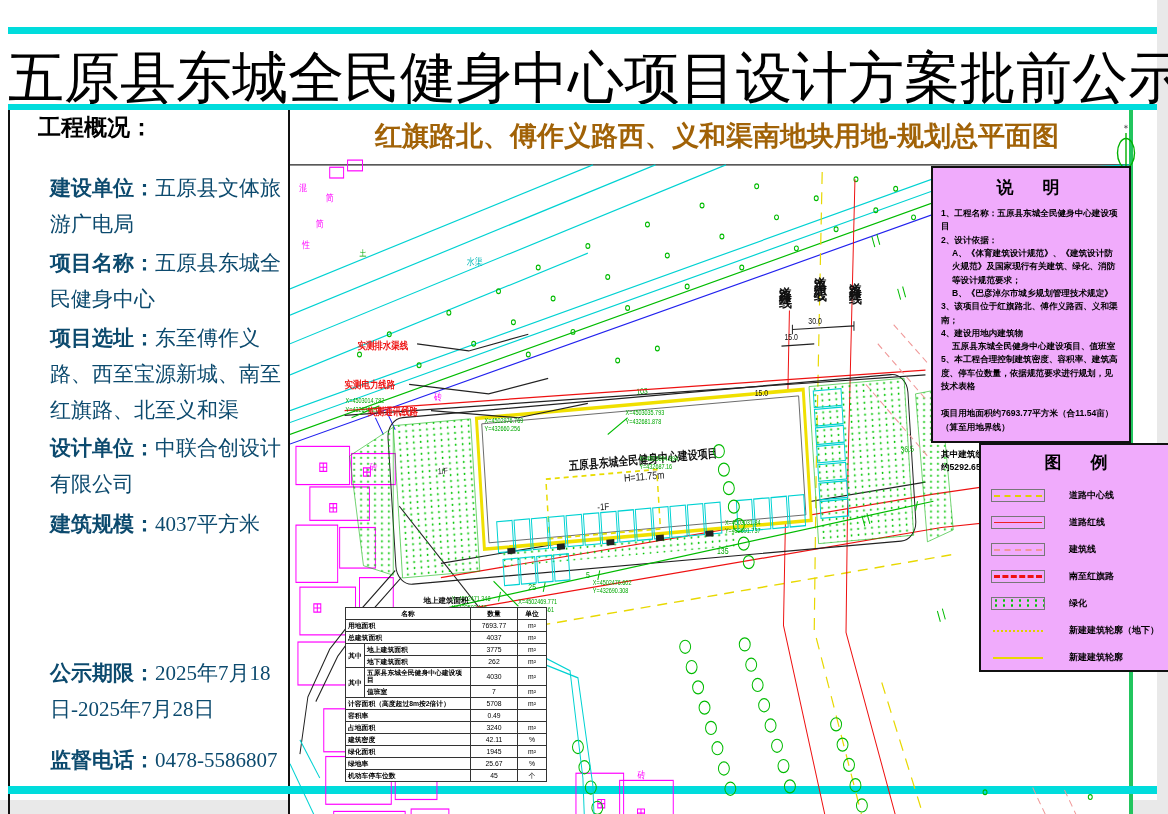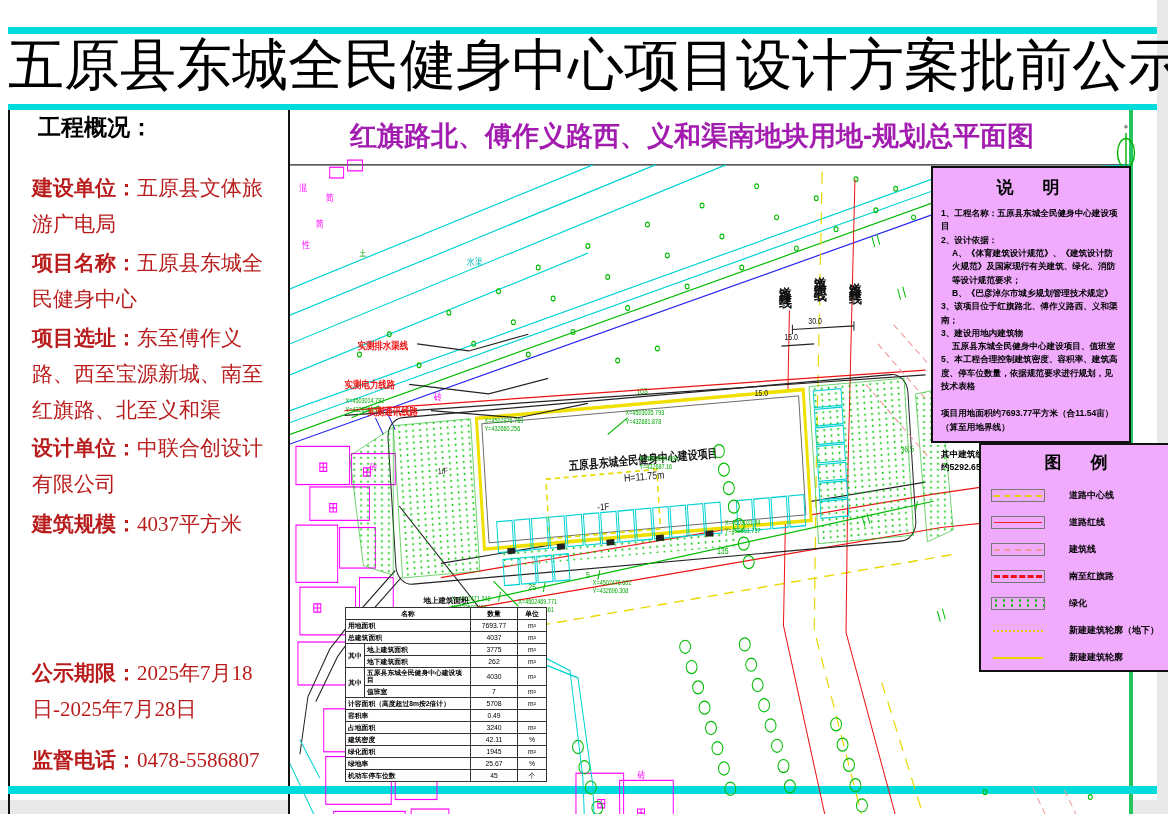--- a/index.html
+++ b/index.html
@@ -3,36 +3,36 @@
 <meta charset="utf-8">
 <style>
   html,body{margin:0;padding:0;}
   body{width:1168px;height:814px;background:#e9e9e9;position:relative;overflow:hidden;
        font-family:"Liberation Sans","DejaVu Sans",sans-serif;}
   .sheet{position:absolute;left:0;top:0;width:1157px;height:800px;background:#fff;}
   .bar{position:absolute;left:8px;width:1149px;background:#00dcdc;}
   .bar-top{top:27px;height:7px;}
   .bar-mid{top:104px;height:6px;}
   .bar-bottom{top:786px;height:8px;}
-  .main-title{position:absolute;left:8px;top:31px;width:1149px;height:66px;line-height:68px;
+  .main-title{position:absolute;left:8px;top:44px;width:1149px;height:66px;line-height:68px;
       text-align:center;font-family:"Liberation Serif","DejaVu Serif",serif;font-size:56px;
       color:#000;white-space:nowrap;}
   .frame{position:absolute;left:8px;top:110px;width:1125px;height:806px;
       border-left:2px solid #111;border-right:4px solid #22c55e;border-bottom:2px solid #111;box-sizing:border-box;}
   
   .sidebar{position:absolute;left:0;top:0;width:278px;height:100%;
       font-family:"Liberation Serif","DejaVu Serif",serif;}
   .sb-heading{position:absolute;left:28px;top:2px;font-size:23px;font-weight:bold;color:#000;}
-  .sb-field{position:absolute;left:22px;width:250px;font-size:21px;line-height:36px;color:#b91c1c;}
+  .sb-field{position:absolute;left:40px;width:250px;font-size:21px;line-height:36px;color:#0c4a6e;}
   .sb-label{font-weight:bold;}
   .f0{top:60px;} .f1{top:135px;} .f2{top:210px;} .f3{top:320px;font-family:Liberation Serif, serif;} .f4{top:396px;} .f5{top:545px;} .f6{top:632px;}
   
   .drawing{position:absolute;left:278px;top:0;right:0;bottom:0;border-left:2px solid #111;background:#fff;}
-  .drawing-title{position:absolute;left:60px;right:70px;top:8px;text-align:left;
-      font-size:27px;font-weight:bold;color:#a21caf;white-space:nowrap;z-index:3;}
+  .drawing-title{position:absolute;left:60px;right:70px;top:8px;text-align:right;
+      font-size:27px;font-weight:bold;color:#a16207;white-space:nowrap;z-index:3;}
   svg.plan{position:absolute;left:0;top:0;width:100%;height:100%;z-index:1;}
   svg.north{position:absolute;left:818px;top:12px;z-index:3;}
   .cy{stroke:#00d2d2;fill:none;stroke-width:1;}
   .gn{stroke:#00bb00;fill:none;stroke-width:1;}
   .mg{stroke:#ff00ff;fill:none;stroke-width:1;}
   .rd{stroke:#ee1111;fill:none;stroke-width:1;}
   .yl{stroke:#e8d800;fill:none;stroke-width:1.2;}
   .bl{stroke:#2222ee;fill:none;stroke-width:1;}
   .bk{stroke:#222;fill:none;stroke-width:1;}
   text{font-family:"Liberation Sans","DejaVu Sans",sans-serif;}
@@ -421,21 +421,21 @@
         </g>
       </svg>
 
       <div class="panel notes-box">
         <div class="panel-title">说　明</div>
         <div class="note-line">1、工程名称：五原县东城全民健身中心建设项目</div>
         <div class="note-line">2、设计依据：</div>
         <div class="note-line note-ind">A、《体育建筑设计规范》、《建筑设计防火规范》及国家现行有关建筑、绿化、消防等设计规范要求；</div>
         <div class="note-line note-ind">B、《巴彦淖尔市城乡规划管理技术规定》</div>
         <div class="note-line">3、该项目位于红旗路北、傅作义路西、义和渠南；</div>
-        <div class="note-line">3、建设用地内建筑物</div>
+        <div class="note-line">4、建设用地内建筑物</div>
         <div class="note-line note-ind">五原县东城全民健身中心建设项目、值班室</div>
         <div class="note-line">5、本工程合理控制建筑密度、容积率、建筑高度、停车位数量，依据规范要求进行规划，见技术表格</div>
         <div class="note-gap"></div>
         <div class="note-line">项目用地面积约7693.77平方米（合11.54亩）</div>
         <div class="note-line">（算至用地界线）</div>
         <div class="note-gap"></div>
         <div class="note-line">其中建筑线与北侧、西侧用地范围内面积</div>
         <div class="note-line">约5292.65平方米（合7.94亩）</div>
       </div>
 

